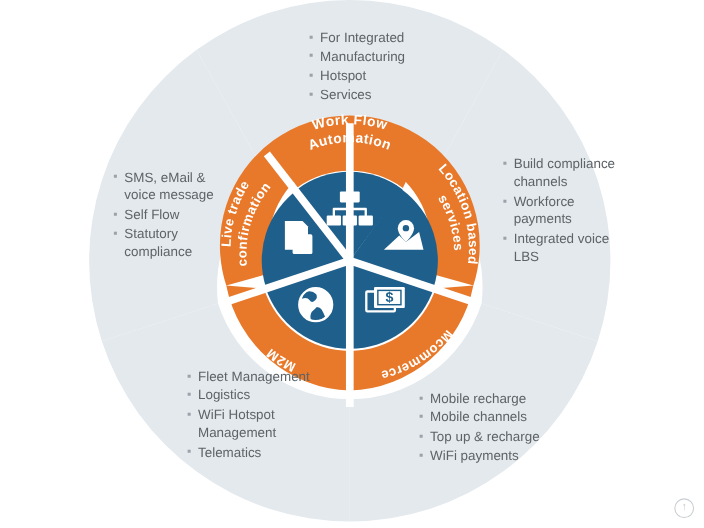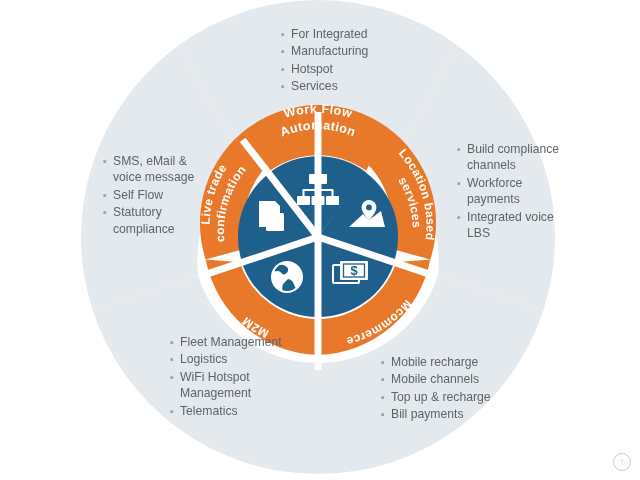--- a/index.html
+++ b/index.html
@@ -244,21 +244,21 @@
     <div class="bullet-row">
       <span class="bullet-mark">▪</span>
       <span class="bullet-text">Mobile channels</span>
     </div>
     <div class="bullet-row">
       <span class="bullet-mark">▪</span>
       <span class="bullet-text">Top up &amp; recharge</span>
     </div>
     <div class="bullet-row">
       <span class="bullet-mark">▪</span>
-      <span class="bullet-text">Bill payments</span>
+      <span class="bullet-text">WiFi payments</span>
     </div>
   </div>
 
   <div class="bullet-block" style="left:170px;top:334px;width:130px;">
     <div class="bullet-row">
       <span class="bullet-mark">▪</span>
       <span class="bullet-text">Fleet Management</span>
     </div>
     <div class="bullet-row">
       <span class="bullet-mark">▪</span>

